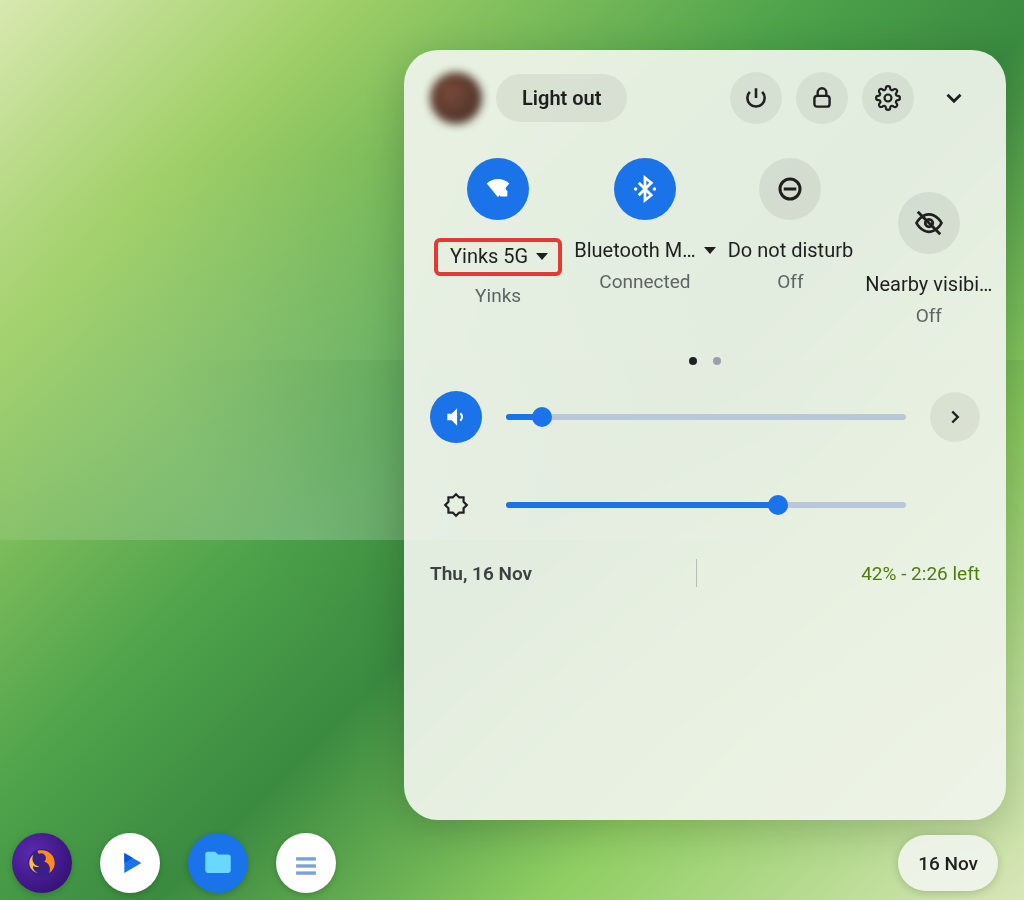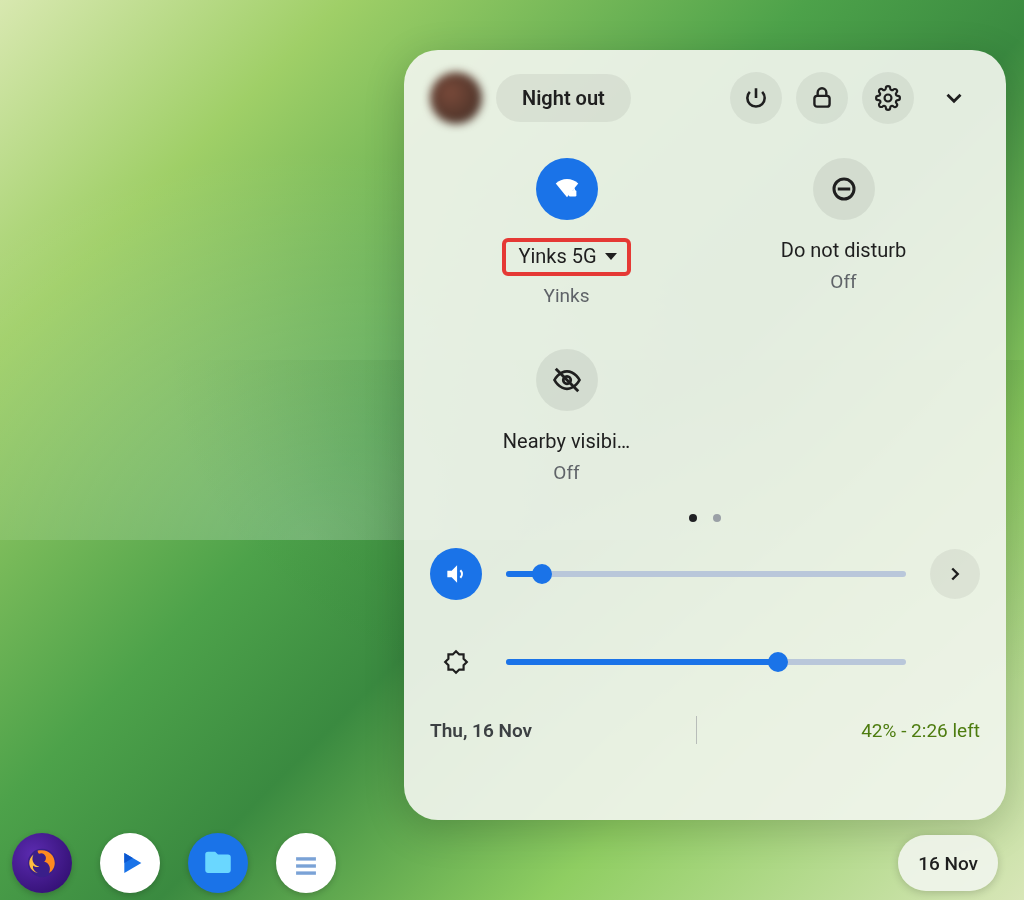--- a/index.html
+++ b/index.html
@@ -40,21 +40,21 @@
   .iconbtn {
     width:52px; height:52px; border-radius:50%;
     background: rgba(0,0,0,0.06);
     display:flex; align-items:center; justify-content:center;
     cursor:pointer; color:#1f1f1f;
   }
   .iconbtn svg { width:26px; height:26px; }
   .spacer { flex:1; }
 
   
-  .tiles { display:grid; grid-template-columns: repeat(2, 1fr); gap: 8px 4px; margin-top:34px; }
+  .tiles { display:grid; grid-template-columns: repeat(5, 1fr); gap: 8px 4px; margin-top:34px; }
   .tile { display:flex; flex-direction:column; align-items:center; text-align:center; padding:0 4px; cursor:pointer;}
   .tile .badge {
     width:62px; height:62px; border-radius:50%;
     display:flex; align-items:center; justify-content:center; margin-bottom:18px;
   }
   .badge.on  { background:#1a73e8; color:#fff;}
   .badge.off { background: rgba(0,0,0,0.07); color:#1f1f1f;}
   .badge svg { width:30px; height:30px; }
   .tile .lrow { display:flex; align-items:center; gap:8px; font-size:20px; color:#1f1f1f; max-width:100%;}
   .tile .lrow .label { white-space:nowrap; overflow:hidden; text-overflow:ellipsis; max-width:140px;}
@@ -101,21 +101,21 @@
 </head>
 <body>
 
 <div class="wave1"></div>
 <div class="wave2"></div>
 
 <div class="panel">
 
   <div class="header">
     <div class="avatar"></div>
-    <button class="chip">Night out</button>
+    <button class="chip">Light out</button>
     <div class="spacer"></div>
     <div class="iconbtn">
       <svg viewBox="0 0 24 24" fill="none" stroke="currentColor" stroke-width="2.4">
           <path d="M12 3v9"></path>
           <path d="M6.3 6.3a8 8 0 1 0 11.4 0"></path>
         </svg>
     </div>
     <div class="iconbtn">
       <svg viewBox="0 0 24 24" fill="none" stroke="currentColor" stroke-width="2.2">
           <rect x="5" y="10" width="14" height="10" rx="2.5"></rect>
@@ -145,20 +145,34 @@
             <rect x="15.2" y="11.4" width="2.6" height="3" rx="1.3" fill="none" stroke="#fff" stroke-width="1.4"></rect>
           </svg>
       </div>
       <div class="lrow highlight">
         <span class="label">Yinks 5G</span>
         <span class="caret"></span>
       </div>
       <div class="status">Yinks</div>
     </div>
 
+    <div class="tile">
+      <div class="badge on">
+        <svg viewBox="0 0 24 24" fill="none" stroke="currentColor" stroke-width="2.2">
+            <path d="M7 7l10 10-5 4V3l5 4L7 17"></path>
+            <circle cx="4.5" cy="12" r="1.4" fill="currentColor" stroke="none"></circle>
+            <circle cx="19.5" cy="12" r="1.4" fill="currentColor" stroke="none"></circle>
+          </svg>
+      </div>
+      <div class="lrow">
+        <span class="label">Bluetooth M…</span>
+        <span class="caret"></span>
+      </div>
+      <div class="status">Connected</div>
+    </div>
 
     <div class="tile">
       <div class="badge off">
         <svg viewBox="0 0 24 24" fill="none" stroke="currentColor" stroke-width="2.4">
             <circle cx="12" cy="12" r="8"></circle>
             <line x1="7" y1="12" x2="17" y2="12"></line>
           </svg>
       </div>
       <div class="lrow">
           <span class="label">Do not disturb</span>

